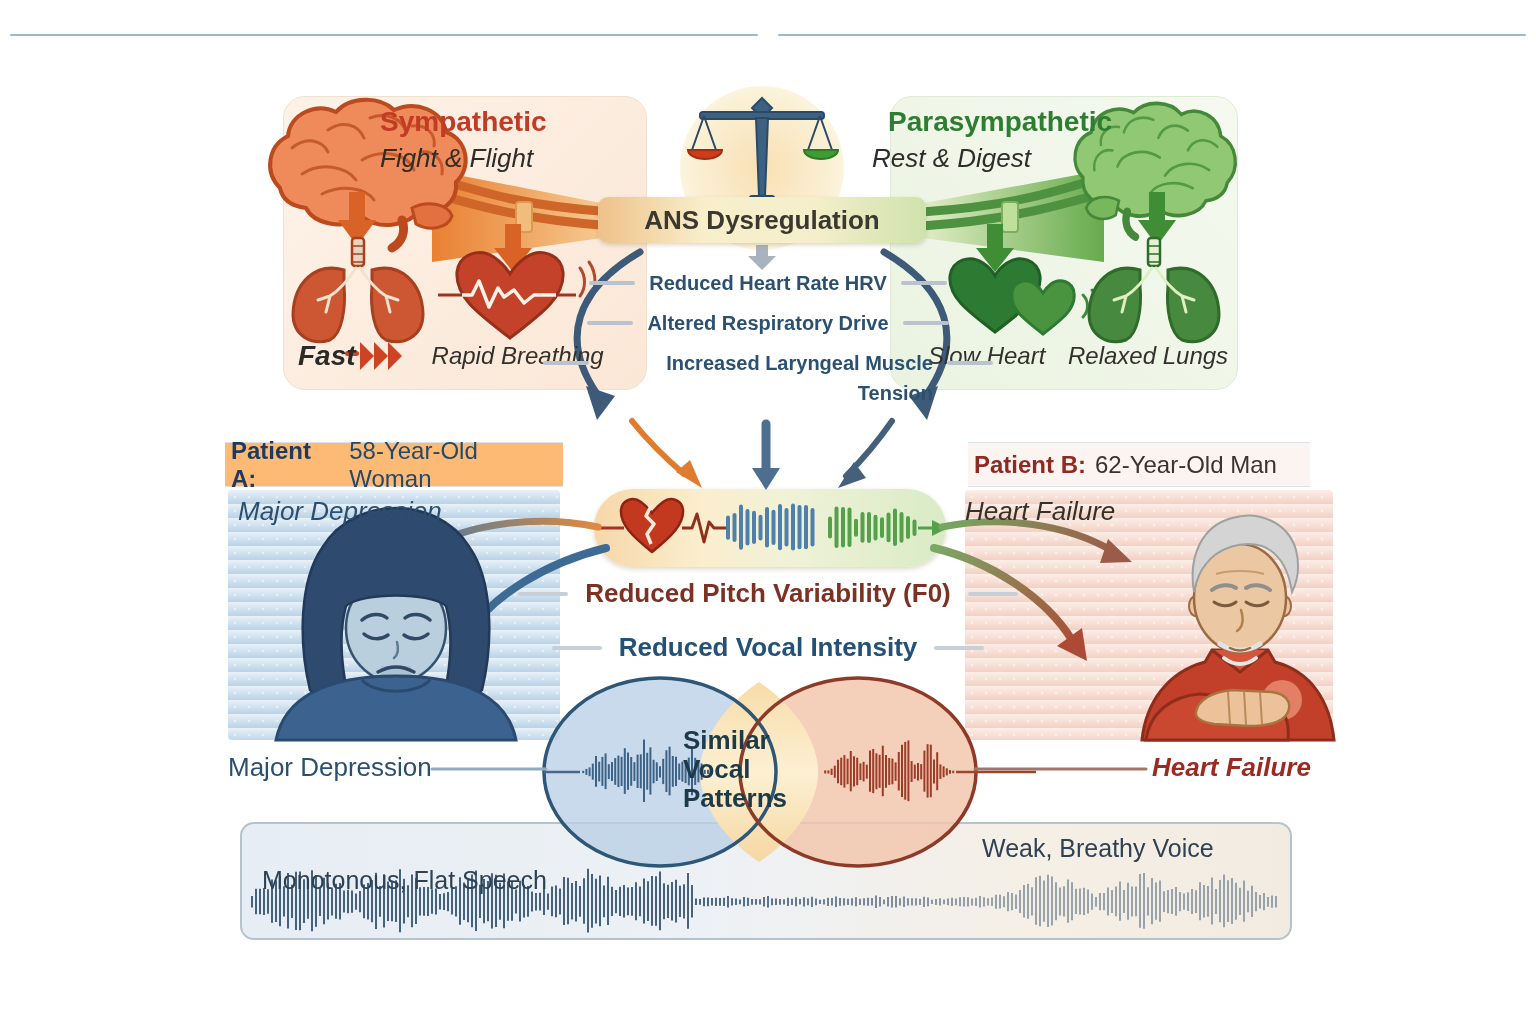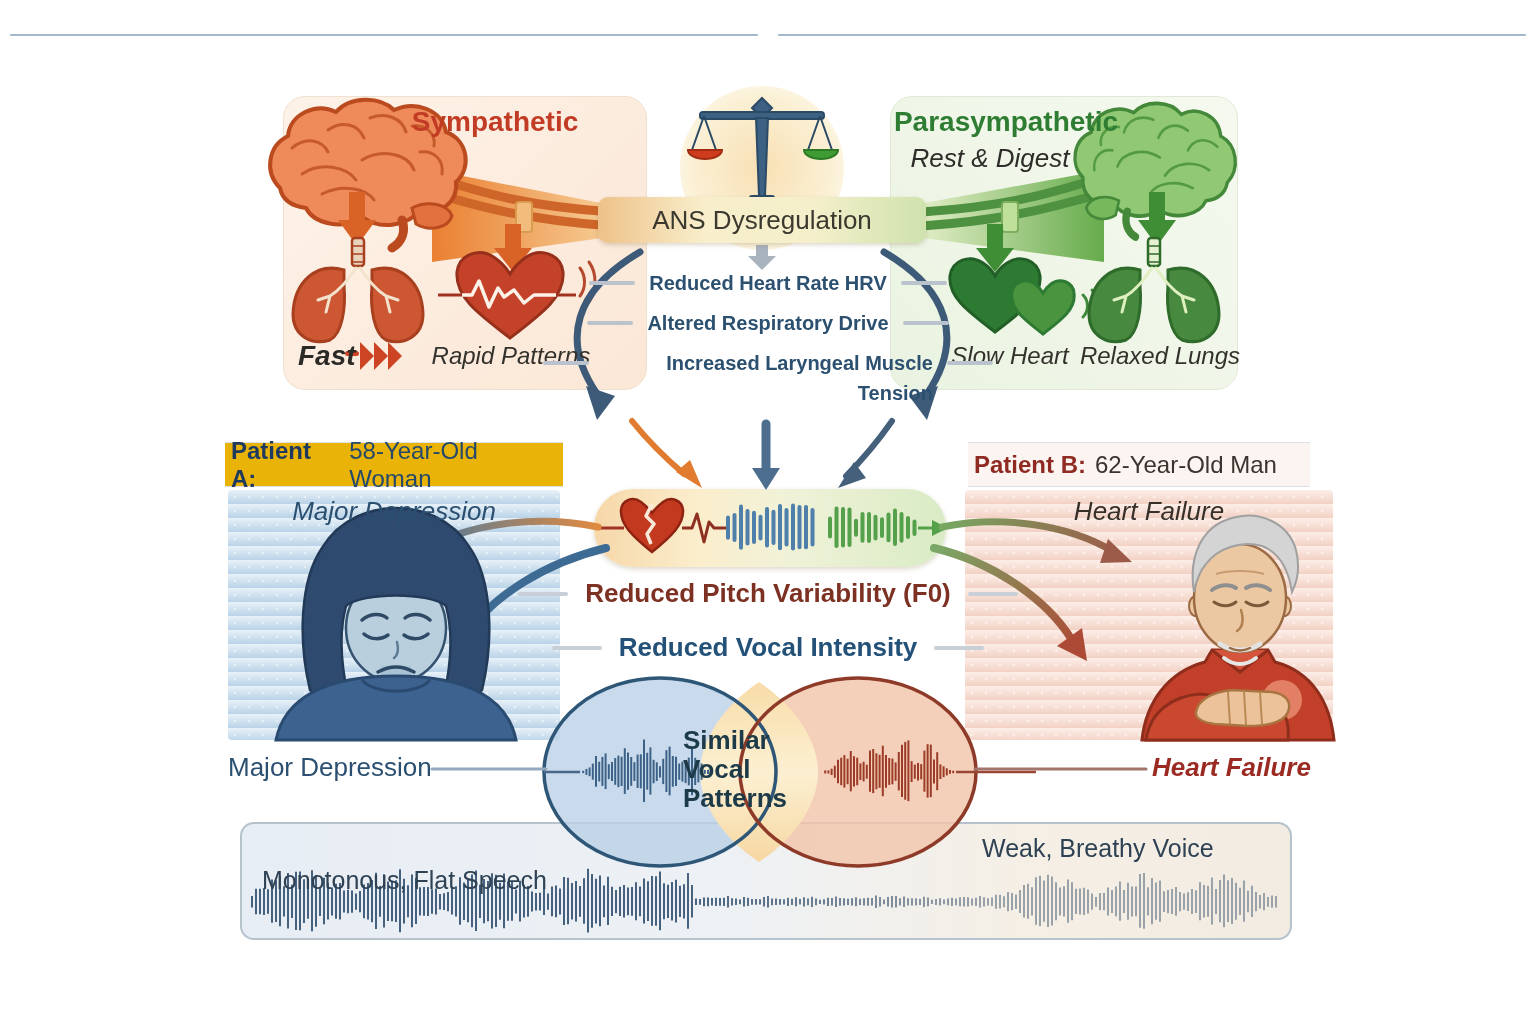--- a/index.html
+++ b/index.html
@@ -13,40 +13,40 @@
   .title-rule{flex:1;height:2px;background:#a3b8ca;border-radius:2px;}
   h1.pg-title{margin:0;font-size:31px;font-weight:bold;color:var(--title,#1f3a5f);letter-spacing:.5px;white-space:nowrap;}
   
   .panel{border-radius:22px;}
   .panel-symp{left:283px;top:96px;width:362px;height:292px;background:linear-gradient(135deg,#fdf2e8,#fbe7d6);border:1px solid #f0e0cf;}
   .panel-para{left:890px;top:96px;width:346px;height:292px;background:linear-gradient(225deg,#f5f9ef,#eaf3e1);border:1px solid #e0e9d5;}
   .scale-circle{left:680px;top:86px;width:164px;height:164px;border-radius:50%;
     background:radial-gradient(circle,#f8e0b4 0%,#fbf0d4 60%,rgba(251,240,212,0) 100%);}
   .banner{left:598px;top:197px;width:328px;height:46px;border-radius:10px;display:flex;align-items:center;justify-content:center;
     background:linear-gradient(90deg,#eec189,#f8eecb 32%,#f4efca 66%,#cfe2ad);box-shadow:0 2px 4px rgba(120,100,60,.25);z-index:3;}
-  .banner span{font-size:26px;font-weight:normal;color:#3b392f;}
-  .lbl{white-space:nowrap;text-align:center;}
+  .banner span{font-size:26px;font-weight:bold;color:#3b392f;}
+  .lbl{white-space:nowrap;}
   .symp-label{left:380px;top:106px;width:230px;font-size:28px;font-weight:bold;color:var(--sympathetic,#c23b24);}
   .symp-sub{left:380px;top:143px;width:230px;font-size:26px;font-style:italic;color:var(--dark_text,#2e2d29);}
   .para-label{left:888px;top:106px;width:236px;font-size:28px;font-weight:bold;color:var(--parasympathetic,#2e7d32);}
   .para-sub{left:872px;top:143px;width:236px;font-size:26px;font-style:italic;color:var(--dark_text,#2e2d29);}
   .fast-row{left:298px;top:340px;display:flex;align-items:center;gap:9px;}
   .fast-word{font-size:28px;font-weight:bold;font-style:italic;color:#2b2a26;}
   .breathing-word{font-size:24px;font-style:italic;color:#33312c;}
   .slow-heart{left:928px;top:342px;width:164px;font-size:24px;font-style:italic;color:#33312c;}
   .relaxed-lungs{left:1068px;top:342px;width:184px;font-size:24px;font-style:italic;color:#33312c;}
   
   .effects{left:503px;top:268px;width:530px;}
   .effect-item{display:flex;align-items:flex-start;justify-content:center;gap:14px;margin-bottom:10px;}
   .effect-text{font-size:20px;font-weight:bold;color:var(--effects,#2c5070);line-height:30px;text-align:right;}
   .effect-text.narrow{display:inline-block;max-width:330px;}
   .dash{width:46px;height:4px;border-radius:2px;background:#bac3cd;margin-top:13px;flex:none;}
   
   .pstrip{height:45px;display:flex;align-items:center;gap:9px;border-top:1px solid #dde2e8;border-bottom:1px solid #dde2e8;padding-left:6px;box-sizing:border-box;}
-  .pstrip-a{left:225px;top:442px;width:338px;background:#eab308;}
+  .pstrip-a{left:225px;top:442px;width:338px;background:#fdba74;}
   .pstrip-b{left:968px;top:442px;width:342px;background:#fbf4f0;}
   .pstrip .plabel{font-size:24px;font-weight:bold;}
   .pstrip-a .plabel{color:var(--patient_a,#1f3a5f);} .pstrip-b .plabel{color:var(--patient_b,#8e2a22);}
   .pstrip-a .pinfo{font-size:24px;color:#24496b;} .pstrip-b .pinfo{font-size:24px;color:#3a332f;}
   
   .ppanel{border-radius:4px;background-size:14px 14px;}
   .ppanel-a{left:228px;top:490px;width:332px;height:250px;background-color:#cfe0ef;
     background-image:radial-gradient(rgba(255,255,255,.45) 1.5px,transparent 1.6px),linear-gradient(180deg,rgba(235,243,250,.9),rgba(183,209,231,.9));}
   .ppanel-b{left:965px;top:490px;width:368px;height:250px;background-color:#f6ddd2;
     background-image:radial-gradient(rgba(255,255,255,.5) 1.5px,transparent 1.6px),linear-gradient(180deg,rgba(253,240,234,.9),rgba(242,207,194,.9));}
@@ -655,31 +655,32 @@
         <line x1="1276" x2="1276" y1="896.1" y2="907.4" stroke="rgb(154,162,169)" stroke-width="2"></line>
       </g>
     </svg>
 
   <div class="abs txt title-row">
     <div class="title-rule"></div>
     <div class="title-rule"></div>
   </div>
 
   <div class="abs txt lbl symp-label">Sympathetic</div>
+  <div class="abs txt lbl symp-sub">Fight &amp; Flight</div>
   <div class="abs txt lbl para-label">Parasympathetic</div>
   <div class="abs txt lbl para-sub">Rest &amp; Digest</div>
 
   <div class="abs banner">
     <span>ANS Dysregulation</span>
   </div>
 
   <div class="abs txt fast-row">
     <span class="fast-word">Fast</span>
     <span style="width:58px;display:inline-block;"></span>
-    <span class="breathing-word">Rapid Patterns</span>
+    <span class="breathing-word">Rapid Breathing</span>
   </div>
   <div class="abs txt lbl slow-heart">Slow Heart</div>
   <div class="abs txt lbl relaxed-lungs">Relaxed Lungs</div>
 
   <div class="abs txt effects">
     <div class="effect-item">
       <span class="dash"></span>
       <span class="effect-text">Reduced Heart Rate HRV</span>
       <span class="dash"></span>
     </div>

